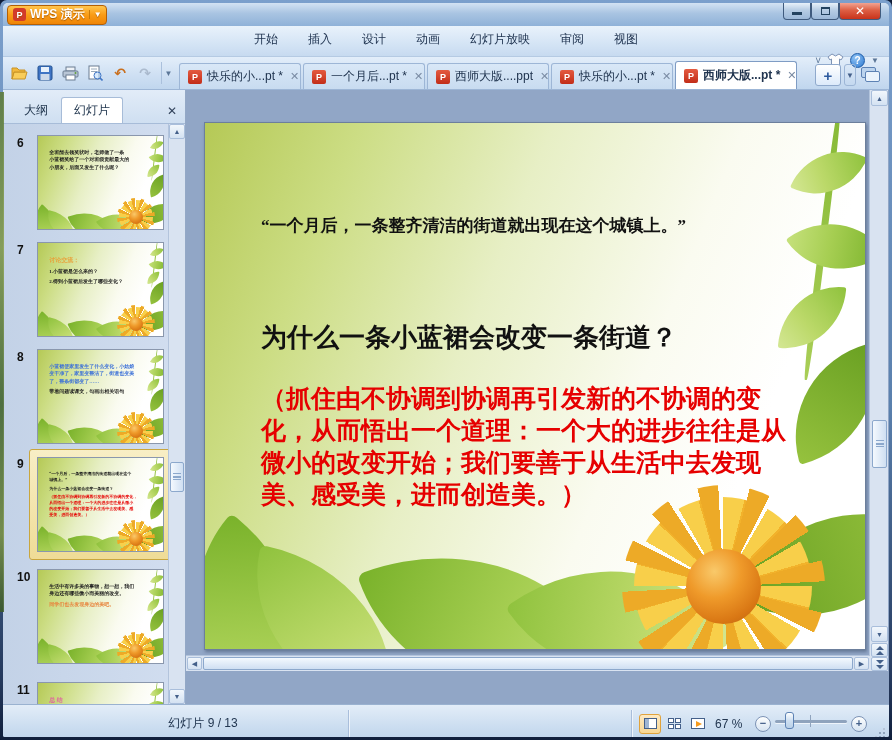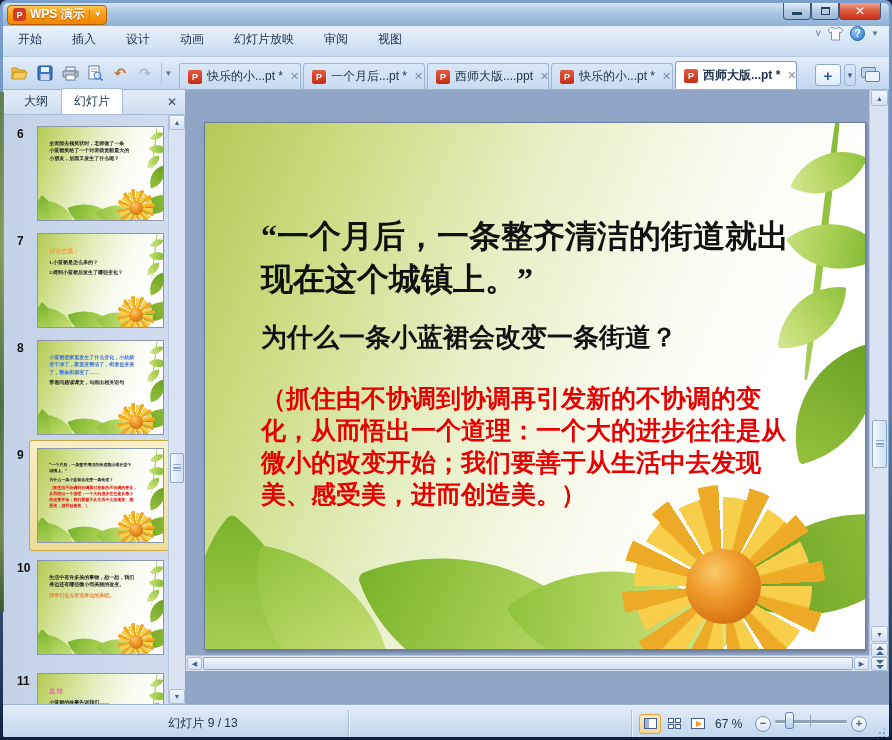--- a/index.html
+++ b/index.html
@@ -24,21 +24,21 @@
   .win-title { position:absolute; left:0; right:0; text-align:center; font-size:12px; color:#1c2a40; pointer-events:none; }
   .win-controls { position:absolute; right:8px; top:0; display:flex; }
   .wc { width:28px; height:17px; border:1px solid #3f5a7d; border-top:none; border-radius:0 0 4px 4px;
     background:linear-gradient(180deg,#e8f1fa,#b6cce4 45%,#9cb8d8); color:#23425f; font-size:10px;
     display:flex; align-items:center; justify-content:center; }
   .wc.close { width:42px; background:linear-gradient(180deg,#f2a492,#dd5f44 45%,#c8331b); color:#fff; font-size:12px; font-weight:bold; }
   .wc .restore-glyph { width:9px; height:8px; border:1px solid #23425f; border-top:2px solid #23425f; background:transparent; }
 
   
   .menubar { height:31px; background:linear-gradient(180deg,#e9f2fb,#d4e4f5 60%,#c7daf0);
-    display:flex; align-items:flex-start; border-bottom:1px solid #b5cae3; }
+    display:flex; align-items:center; border-bottom:1px solid #b5cae3;flex-direction:column; }
   .menu-item { font-size:12px; color:#1b2f4c; padding:5px 12px; margin:0 3px; border-radius:3px; }
   .menu-right { margin-left:auto; display:flex; align-items:center; gap:6px; padding-right:10px; }
   .chev { color:#5b7697; font-size:10px; }
   .help-ico { width:15px; height:15px; border-radius:50%; background:radial-gradient(circle at 35% 30%,#8fc3f5,#2f7ad1);
     color:#fff; font-size:10px; font-weight:bold; display:flex; align-items:center; justify-content:center; border:1px solid #1d5ca8; }
 
   
   .toolrow { height:33px; background:linear-gradient(180deg,#e3eefa,#cfe0f3 55%,#c0d6ee);
     display:flex; align-items:flex-end; border-bottom:1px solid #9db6d6; }
   .quick { display:flex; align-items:center; height:100%; padding:0 4px 0 6px; gap:3px; }
@@ -60,21 +60,21 @@
   .newtab-dd { width:12px; height:22px; border:1px solid #9db6d6; border-radius:3px; color:#44608a; font-size:8px;
     display:flex; align-items:center; justify-content:center; }
   .winlist-btn { width:24px; height:20px; position:relative; }
   .winlist-btn span { position:absolute; border:1px solid #5d82b4; background:#eaf3fc; width:15px; height:11px; border-radius:2px; }
   .winlist-btn span:first-child { left:2px; top:2px; background:#bcd4ee; }
   .winlist-btn span:last-child { left:6px; top:6px; }
 
   
   .main { height:614px; display:flex; }
   .left-panel { width:183px; background:#ccd8ea; border-right:1px solid #93a8c6; display:flex; flex-direction:column; }
-  .panel-tabs { height:25px; background:linear-gradient(180deg,#e2ecf8,#cfdff1); display:flex; align-items:flex-end;
+  .panel-tabs { height:34px; background:linear-gradient(180deg,#e2ecf8,#cfdff1); display:flex; align-items:flex-end;
     border-bottom:1px solid #a7bcd8; padding-left:8px; }
   .ptab { font-size:12px; color:#22374f; padding:4px 12px; border:1px solid transparent; border-bottom:none; border-radius:3px 3px 0 0; }
   .ptab.active { background:#fff; border-color:#a7bcd8; }
   .panel-close { margin-left:auto; margin-right:8px; margin-bottom:5px; color:#33445c; font-size:12px; font-weight:bold; }
   .thumb-area { position:relative; flex:1; background:linear-gradient(90deg,#c3d2e7,#d2def0); overflow:hidden; }
   .thumb-row { position:absolute; left:0; width:166px; }
   .thumb-num { position:absolute; left:14px; top:1px; font-size:12px; font-weight:bold; color:#111; }
   .thumb-sel { position:absolute; left:34px; top:0; padding:0; }
   .thumb-sel.selected { left:26px; top:-7px; padding:7px; background:linear-gradient(180deg,#f8eec5,#efdc96);
     border:1px solid #c9a63e; border-radius:3px; }
@@ -112,21 +112,21 @@
   .l-r4 { right:-3%; top:44%; width:15%; height:19%; transform:rotate(75deg); }
   .sunflower { position:absolute; right:8%; bottom:-5%; width:27%; aspect-ratio:1/1; border-radius:50%;
     background:repeating-conic-gradient(#f8cf4a 0deg 14deg,#f2b22b 14deg 18deg,rgba(0,0,0,0) 18deg 30deg); z-index:2; }
   .sunflower::before { content:""; position:absolute; inset:-7%; border-radius:50%;
     background:repeating-conic-gradient(from 15deg,#edaa27 0deg 12deg,rgba(0,0,0,0) 12deg 30deg); z-index:-1; }
   .sunflower::after { content:""; position:absolute; inset:29%; border-radius:50%;
     background:radial-gradient(circle at 38% 30%,#f9c96a 0%,#ef9a2a 38%,#d97714 72%,#b35f0d 100%); }
 
   .slide-textlayer { position:absolute; left:8.5%; right:10.5%; z-index:6;
     font-family:"Liberation Serif","DejaVu Serif",serif; font-weight:bold; }
-  .t-quote { top:17.5%; font-size:32px; line-height:1.35; color:#111;font-family:Liberation Serif, serif; }
+  .t-quote { top:17.5%; font-size:17px; line-height:1.35; color:#111;font-family:Liberation Serif, serif; }
   .t-question { top:37.5%; font-size:26px; color:#111; }
   .t-answer { top:49.5%; font-size:25px; line-height:1.28; color:#e60000; }
 
   .vscroll { position:absolute; right:1px; top:0; width:19px; height:581px; background:#d9e3f1; border-left:1px solid #b3c4dc; }
   .vscroll .sarrow, .hscroll .sarrow { display:flex; align-items:center; justify-content:center; font-size:7px; color:#44608a;
     background:linear-gradient(180deg,#f2f7fc,#d4e2f2); border:1px solid #a9bedb; border-radius:2px; }
   .vscroll .sarrow { position:absolute; left:1px; width:17px; height:16px; }
   .vscroll .thumbbar { position:absolute; left:2px; width:15px; height:48px; top:330px;
     background:linear-gradient(90deg,#f4f9fe,#cfdff2); border:1px solid #8ca8cc; border-radius:2px; }
   .navbtn { position:absolute; left:1px; width:17px; height:14px; background:linear-gradient(180deg,#f2f7fc,#d4e2f2);

